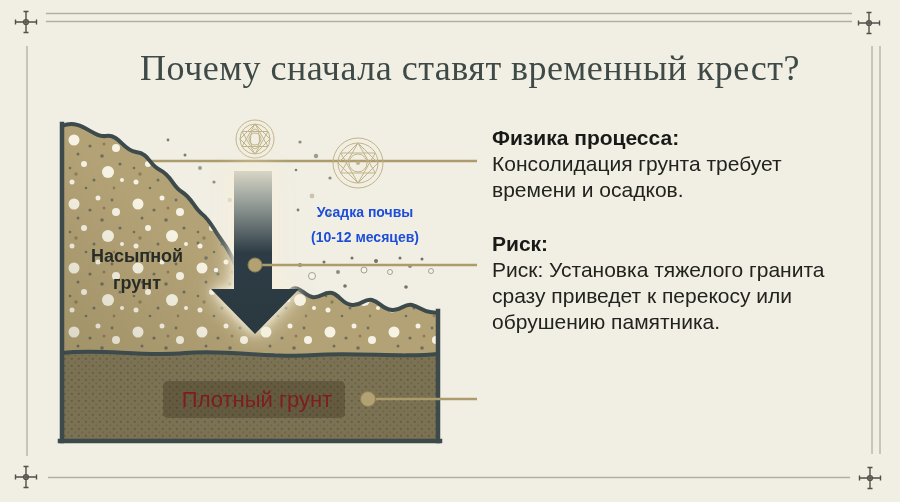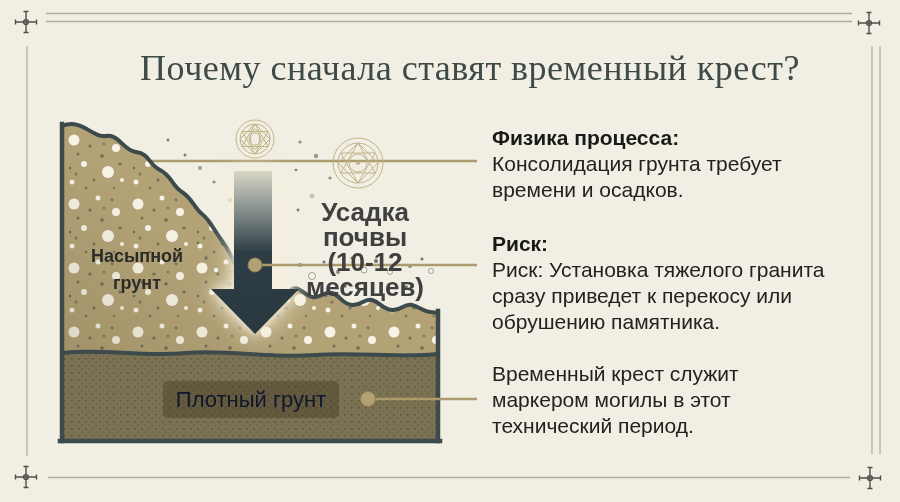--- a/index.html
+++ b/index.html
@@ -22,26 +22,26 @@
     padding-left:20px;
   }
   .dlabel{
     position:absolute;
     white-space:pre-line;
     text-align:center;
     color:#282c26;
     font-weight:700;
   }
   .lbl-fill{left:72px;top:243px;width:130px;font-size:18px;line-height:27px;}
-  .lbl-settle{left:282px;top:200px;width:166px;font-size:26px;line-height:25px;color:#404040;}
+  .lbl-settle{left:282px;top:200px;width:166px;font-size:14px;line-height:25px;color:#1d4ed8;}
   .lbl-dense{
     left:163px;top:381px;width:176px;height:37px;
     background:rgba(42,37,20,.30);
     border-radius:5px;
-    color:#0f172a;font-weight:400;font-size:22px;line-height:37px;
+    color:#7f1d1d;font-weight:400;font-size:22px;line-height:37px;padding-left:6px;
   }
   .ann{
     position:absolute;left:492px;width:360px;
     color:#22231f;
     font-size:21px;line-height:26px;
   }
   .ann-h{font-weight:700;color:#191a17;}
   .ann-h:empty{display:none;}
   .ann-b{white-space:pre-line;}
   .ann-physics{top:125px;}
@@ -248,20 +248,14 @@
 времени и осадков.</div>
   </div>
 
   <div class="ann ann-risk">
     <div class="ann-h">Риск:</div>
     <div class="ann-b">Риск: Установка тяжелого гранита
 сразу приведет к перекосу или
 обрушению памятника.</div>
   </div>
 
-  <div class="ann ann-marker">
-
-    <div class="ann-b">Временный крест служит
-маркером могилы в этот
-технический период.</div>
-  </div>
 
 </div>
 
 </body></html>

